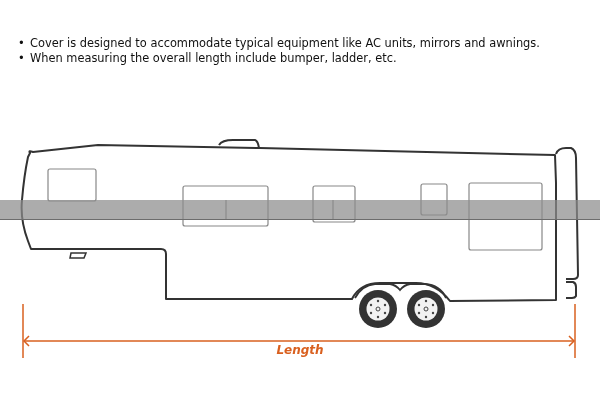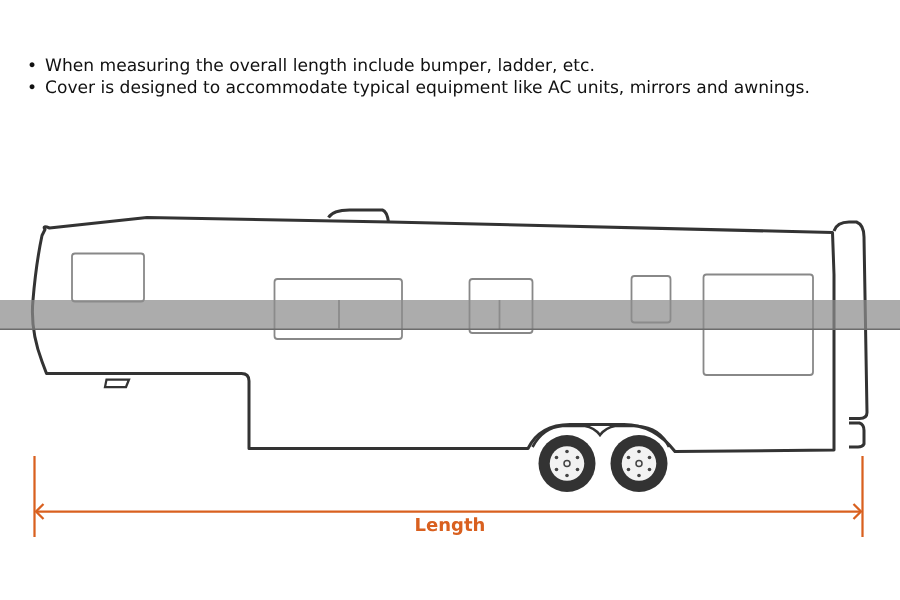--- a/index.html
+++ b/index.html
@@ -6,28 +6,28 @@
   body { width:600px; height:400px; background:#ffffff; position:relative; overflow:hidden;
          font-family: "DejaVu Sans", sans-serif; }
   .notes { position:absolute; left:18px; top:36px; width:580px; margin:0; padding:0; list-style:none;
            font-size:11.4px; line-height:15px; color:#111; }
   .notes li { position:relative; padding-left:12px; }
   .notes li::before { content:"\2022"; position:absolute; left:0; top:0; }
   .diagram { position:absolute; left:0; top:0; }
   .band { position:absolute; left:0; top:200px; width:600px; height:19px; background:rgba(140,140,140,0.72);
           border-bottom:1px solid #6c6c6c; }
   .length-label { position:absolute; left:0; width:600px; top:343px; text-align:center;
-                  font-size:12px; font-weight:bold; color:#d9601f; }
+                  font-size:12px; font-weight:bold; color:#d9601f;font-style:italic; }
 </style>
 </head>
 <body>
 
 <ul class="notes">
+  <li>Cover is designed to accommodate typical equipment like AC units, mirrors and awnings.</li>
   <li>When measuring the overall length include bumper, ladder, etc.</li>
-  <li>Cover is designed to accommodate typical equipment like AC units, mirrors and awnings.</li>
 </ul>
 
 <svg class="diagram" width="600" height="400" viewBox="0 0 600 400">
 
   <g fill="none" stroke="#333" stroke-width="2" stroke-linejoin="round">
     <path d="M30,153 Q28,150 33,152 L98,145 L260,148 L555,155 L556,183 L556,300
              L450,301 Q436,283 416,283 L380,283 Q360,283 352,299 L166,299 L166,254 Q166,249 161,249
              L31,249 L28,241 Q20,220 22,200 Q24,176 28,157 Z"></path>
 
     <path d="M556,154 Q558,148 566,148 L571,148 Q576,150 576,158 L578,275 Q578,279 573,279 L566,279"></path>

